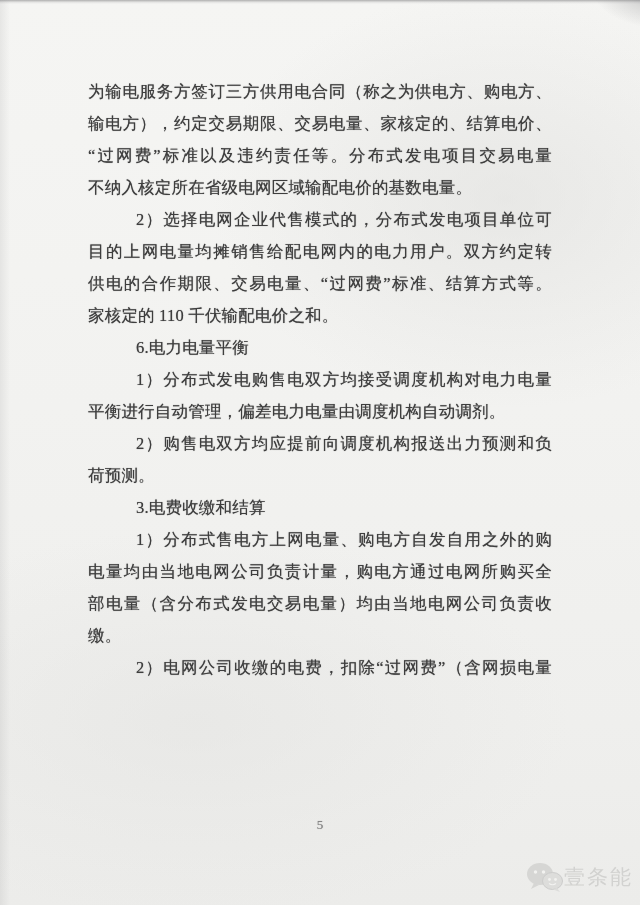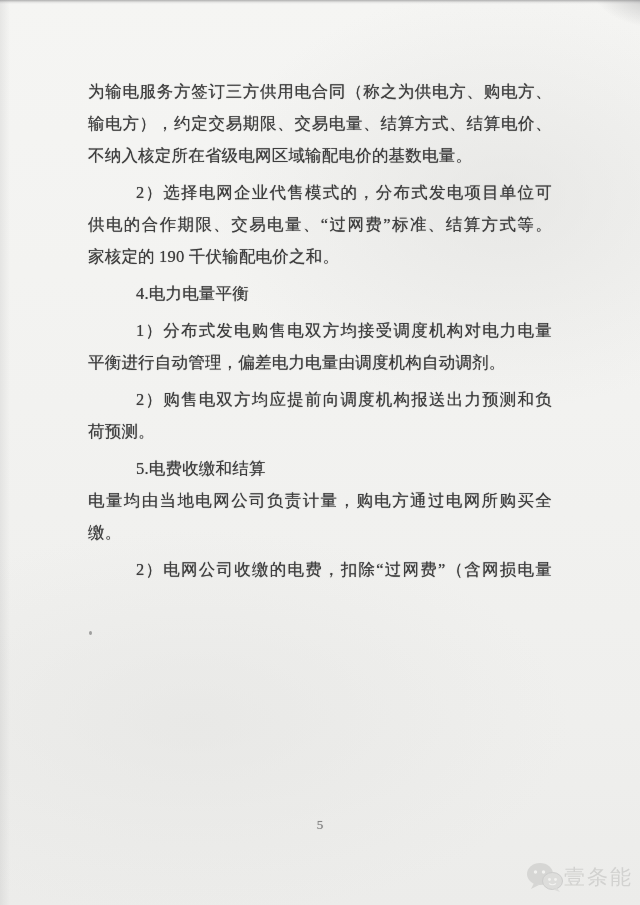--- a/index.html
+++ b/index.html
@@ -53,21 +53,21 @@
     font-size: 16.5px;
     height: 32px;
     line-height: 32px;
     letter-spacing: 0.2px;
   }
   .line.justify {
     text-align: justify;
     text-align-last: justify;
   }
   .line.indent { text-indent: 48px; }
-  .line.para   { margin-top: 5px; }
+  .line.para   { }
   .artifact-dot {
     position: absolute;
     left: 89px; top: 631px;
     width: 3px; height: 4px;
     background: rgba(95,95,95,0.55);
     border-radius: 50%;
   }
   .page-number {
     position: absolute;
     left: 88px; top: 817px;
@@ -92,32 +92,36 @@
 </head>
 <body>
 
 <div class="scan">
   <div class="edge-top"></div>
   <div class="edge-left"></div>
   <div class="corner-smudge"></div>
 
   <div class="text-block" id="doc-body">
       <div class="line justify">为输电服务方签订三方供用电合同（称之为供电方、购电方、</div>
-      <div class="line justify">输电方），约定交易期限、交易电量、结算方式、结算电价、</div>
+      <div class="line justify">输电方），约定交易期限、交易电量、家核定的、结算电价、</div>
+      <div class="line justify">“过网费”标准以及违约责任等。分布式发电项目交易电量</div>
       <div class="line">不纳入核定所在省级电网区域输配电价的基数电量。</div>
       <div class="line justify indent para">2）选择电网企业代售模式的，分布式发电项目单位可</div>
+      <div class="line justify">目的上网电量均摊销售给配电网内的电力用户。双方约定转</div>
       <div class="line justify">供电的合作期限、交易电量、“过网费”标准、结算方式等。</div>
-      <div class="line">家核定的 190 千伏输配电价之和。</div>
-      <div class="line indent para">4.电力电量平衡</div>
+      <div class="line">家核定的 110 千伏输配电价之和。</div>
+      <div class="line indent para">6.电力电量平衡</div>
       <div class="line justify indent para">1）分布式发电购售电双方均接受调度机构对电力电量</div>
       <div class="line">平衡进行自动管理，偏差电力电量由调度机构自动调剂。</div>
       <div class="line justify indent para">2）购售电双方均应提前向调度机构报送出力预测和负</div>
       <div class="line">荷预测。</div>
-      <div class="line indent para">5.电费收缴和结算</div>
+      <div class="line indent para">3.电费收缴和结算</div>
+      <div class="line justify indent para">1）分布式售电方上网电量、购电方自发自用之外的购</div>
       <div class="line justify">电量均由当地电网公司负责计量，购电方通过电网所购买全</div>
+      <div class="line justify">部电量（含分布式发电交易电量）均由当地电网公司负责收</div>
       <div class="line">缴。</div>
       <div class="line justify indent para">2）电网公司收缴的电费，扣除“过网费”（含网损电量</div>
     </div>
 
   <div class="artifact-dot"></div>
 
   <div class="page-number">5</div>
 
   <div class="watermark">
     <span>

